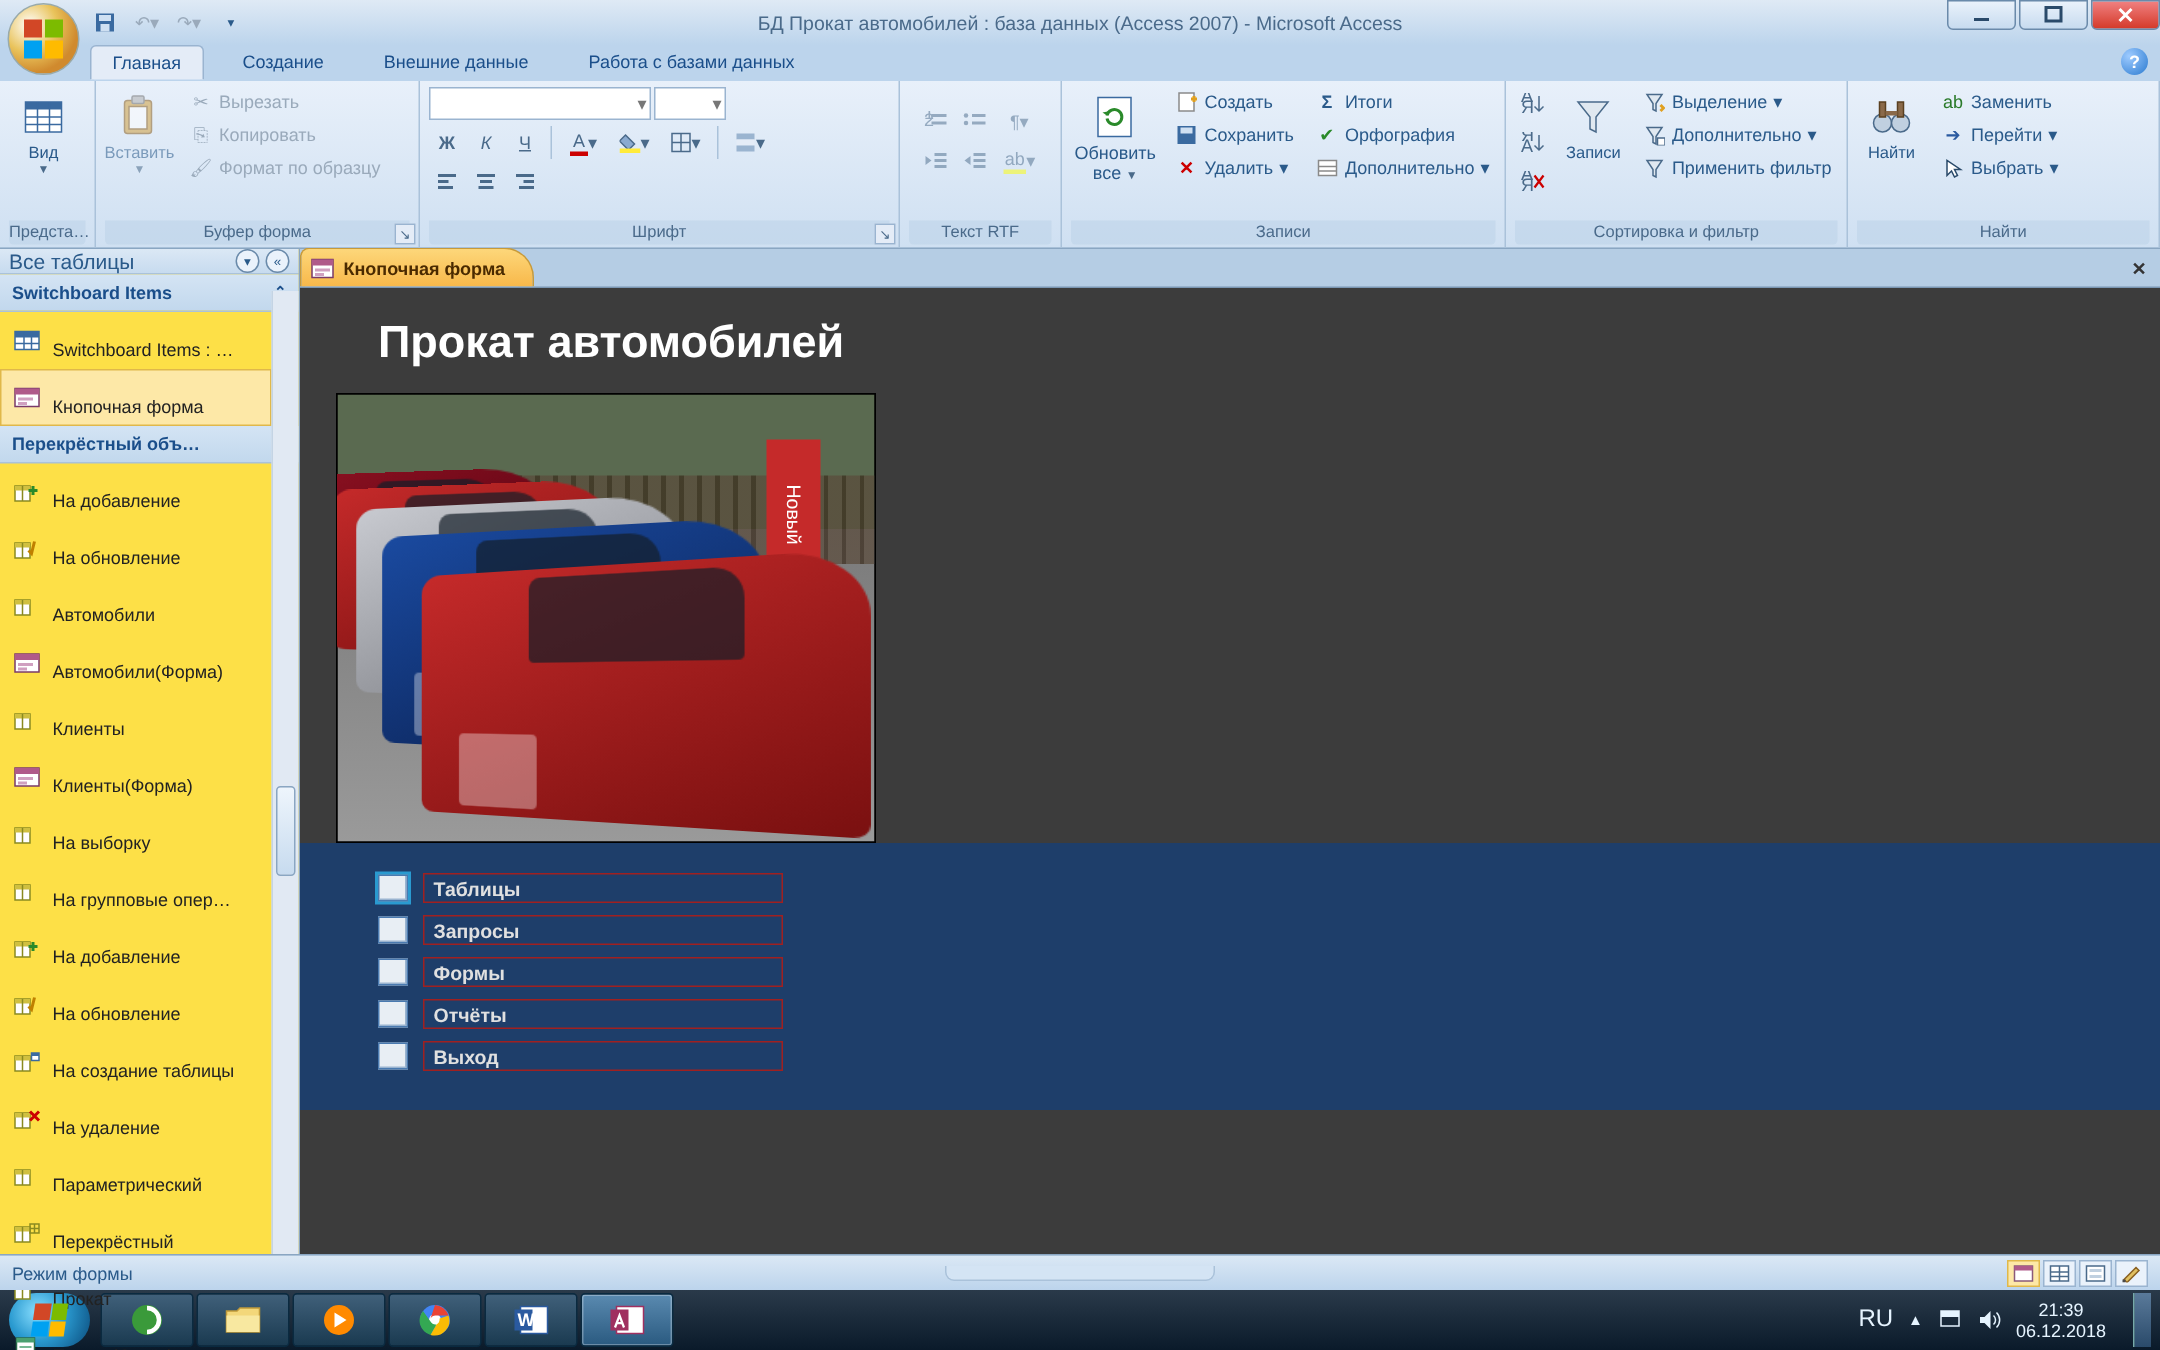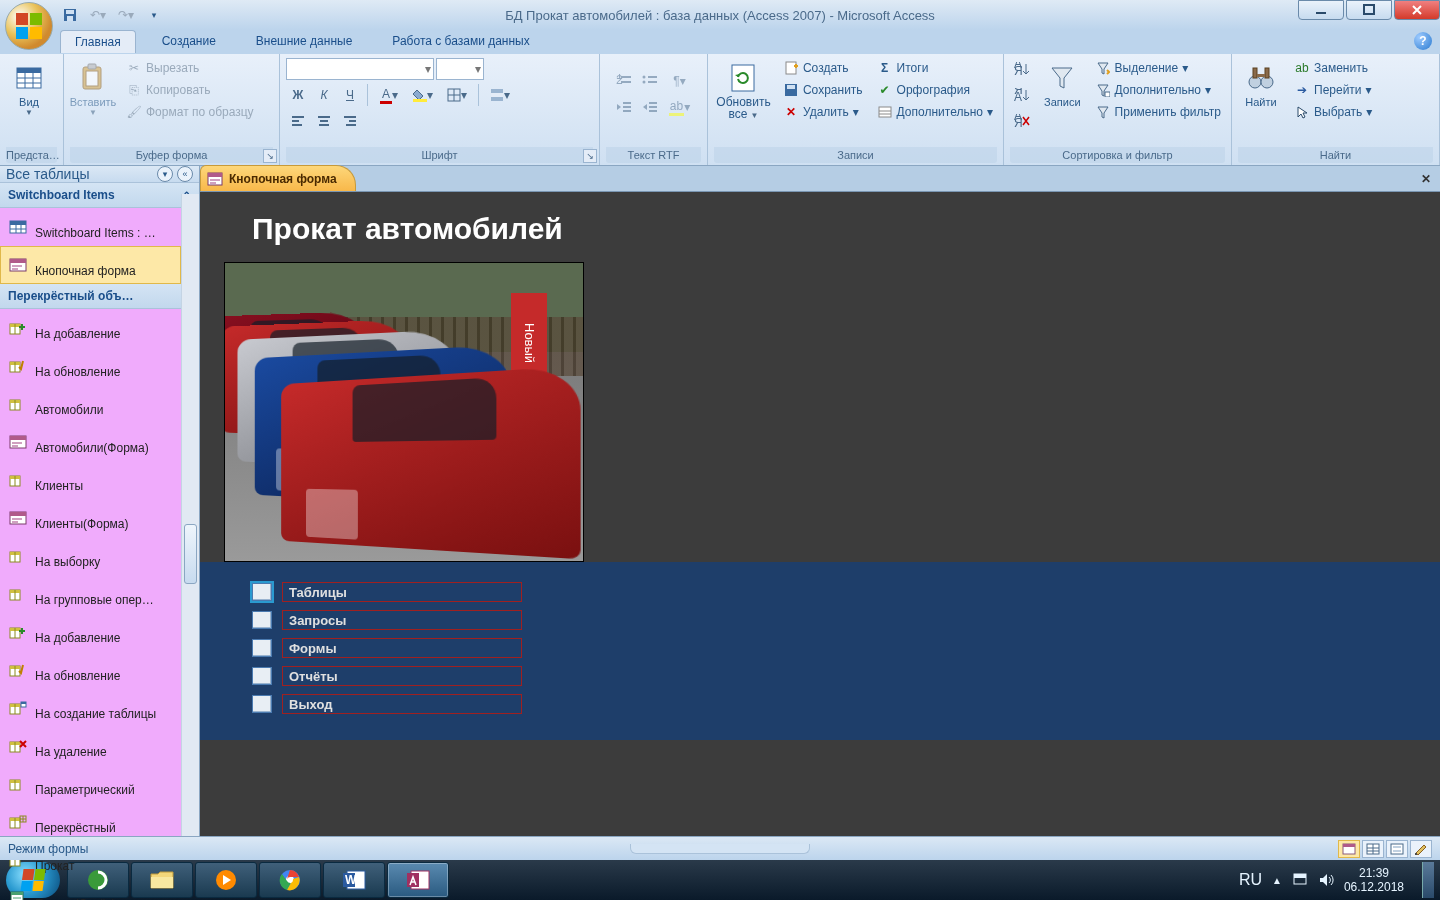--- a/index.html
+++ b/index.html
@@ -47,21 +47,21 @@
   .col { display:flex; flex-direction:column; gap:2px; }
   .font-combo { width:148px; height:22px; background:#fff; border:1px solid #9ab4d0; display:flex; align-items:center; justify-content:flex-end; padding:0 2px; color:#777; }
   .size-combo { width:48px; height:22px; background:#fff; border:1px solid #9ab4d0; display:flex; align-items:center; justify-content:flex-end; padding:0 2px; color:#777; }
   .tbtn { width:24px; height:22px; border:1px solid transparent; border-radius:2px; display:flex; align-items:center; justify-content:center; color:#4a6a8a; cursor:pointer; }
   .tbtn.split { width:32px; }
   .row { display:flex; gap:2px; }
   .vr { width:1px; background:#aac2da; align-self:stretch; margin:0 3px; }
 
   
   .workspace { flex:1; display:flex; min-height:0; background:#c8ddf0; }
-  .navpane { width:200px; background:#f0abfc; border-right:1px solid #8aa6c2; display:flex; flex-direction:column; position:relative; }
+  .navpane { width:200px; background:#fde047; border-right:1px solid #8aa6c2; display:flex; flex-direction:column; position:relative; }
   .nav-scroll-gutter { position:absolute; right:0; top:28px; bottom:0; width:18px; background:#e1e9f3; border-left:1px solid #c4d4e4; }
   .nav-thumb { position:absolute; left:2px; right:2px; top:330px; height:60px; background:linear-gradient(#eef5fc,#c7dbef);
      border:1px solid #8aa6c2; border-radius:3px; cursor:pointer; }
   .nav-head { height:28px; background:linear-gradient(#dbe8f5,#c7dbef); border-bottom:1px solid #aac2da; display:flex; align-items:center;
      padding:0 6px; color:#2a5a8a; }
   .nav-head .navtitle { flex:1; font-size:14px;}
   .circle { width:16px; height:16px; border-radius:50%; border:1px solid #6a8aaa; background:#eaf2fb; display:flex; align-items:center; justify-content:center; font-size:9px; color:#2a5a8a; cursor:pointer; margin-left:4px;}
   .nav-group-h { background:linear-gradient(#d4e4f4,#c2d8ed); color:#1a4e8a; font-weight:bold; padding:5px 8px;
      display:flex; align-items:center; justify-content:space-between; border-bottom:1px solid #aac2da; cursor:pointer; }
   .nav-group-h .chev { font-size:10px; }

